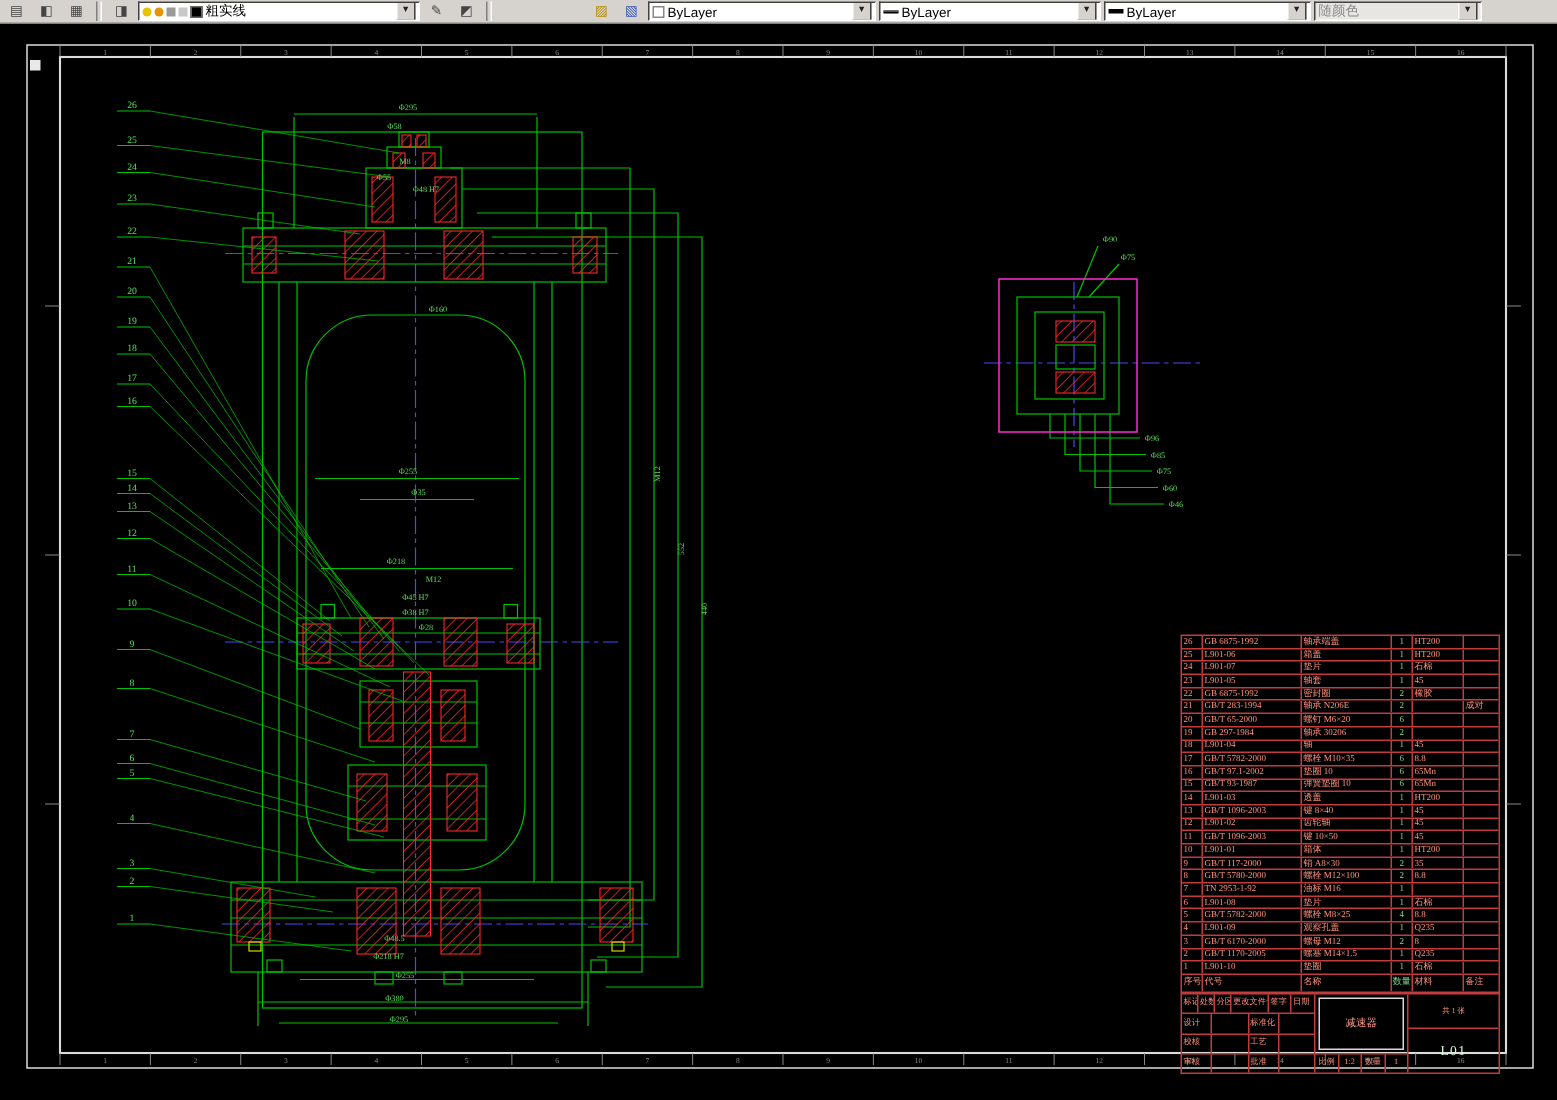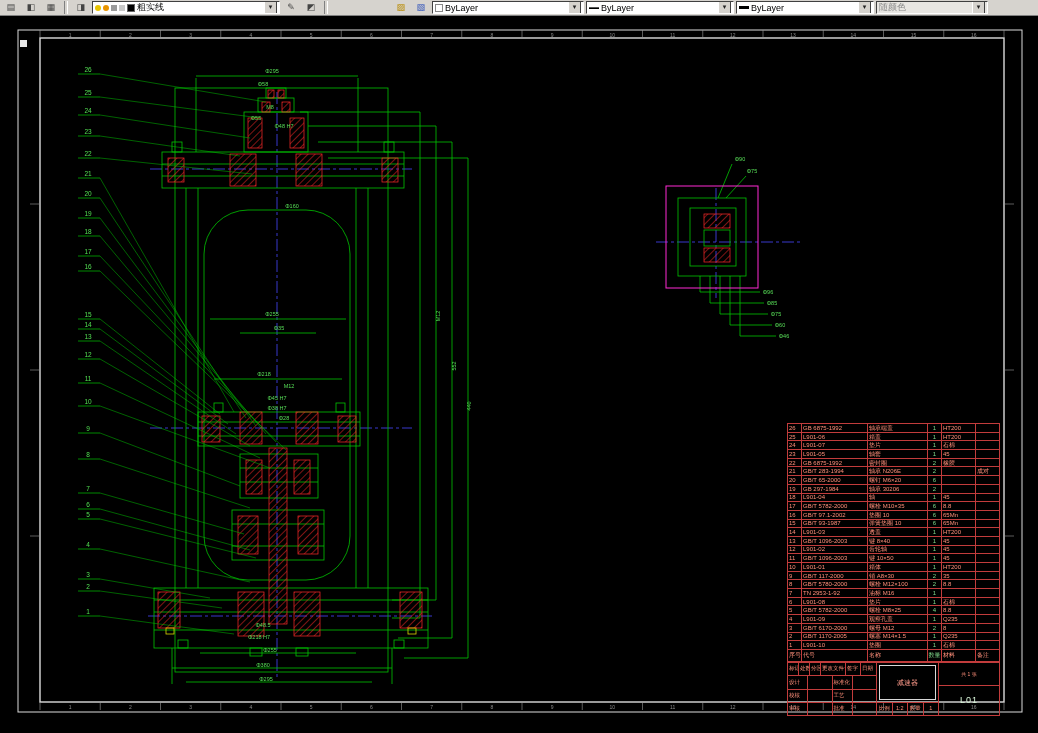--- a/index.html
+++ b/index.html
@@ -13,21 +13,21 @@
   .sep{width:2px;height:13px;border-left:1px solid #808080;border-right:1px solid #fff;margin:0 2px;}
   .dd{height:13px;background:#fff;border:1px solid #404040;border-bottom-color:#fff;border-right-color:#fff;
     display:flex;align-items:center;font-size:9px;padding:0 2px;box-sizing:border-box;color:#000;white-space:nowrap;overflow:hidden;}
   .dd .dd-btn{margin-left:auto;flex:0 0 11px;height:11px;background:#d6d3ce;border:1px solid #fff;
     border-right-color:#404040;border-bottom-color:#404040;font-size:7px;line-height:10px;text-align:center;color:#222;}
   .mini{display:inline-block;width:6px;height:6px;margin-right:2px;}
   .m-round{border-radius:50%;}
   .dd.disabled{color:#8a8a8a;background:#e8e6e2;}
 
   
-  .canvas{position:absolute;left:0;top:16px;width:902px;height:717px;background:#000;}
+  .canvas{position:absolute;left:0;top:16px;width:902px;height:717px;background:#000;font-family:Liberation Serif, serif;}
   #dwg{position:absolute;left:0;top:0;}
 
   
   #bom{position:absolute;left:787px;top:407px;width:213px;height:239px;border:1px solid #c23c3c;
     box-sizing:border-box;display:flex;flex-direction:column;color:#ff8f7a;font-size:6px;line-height:1;}
   .bom-row{flex:1 1 auto;display:flex;border-top:1px solid #c23c3c;overflow:hidden;min-height:0;align-items:center;}
   .bom-row:first-child{border-top:none;}
   .bom-cell{border-right:1px solid #c23c3c;overflow:hidden;white-space:nowrap;padding:0 1px;height:100%;display:flex;align-items:center;box-sizing:border-box;}
   .bom-cell:last-child{border-right:none;flex:1 1 auto;}
   .bom-head{flex:0 0 11px;}

